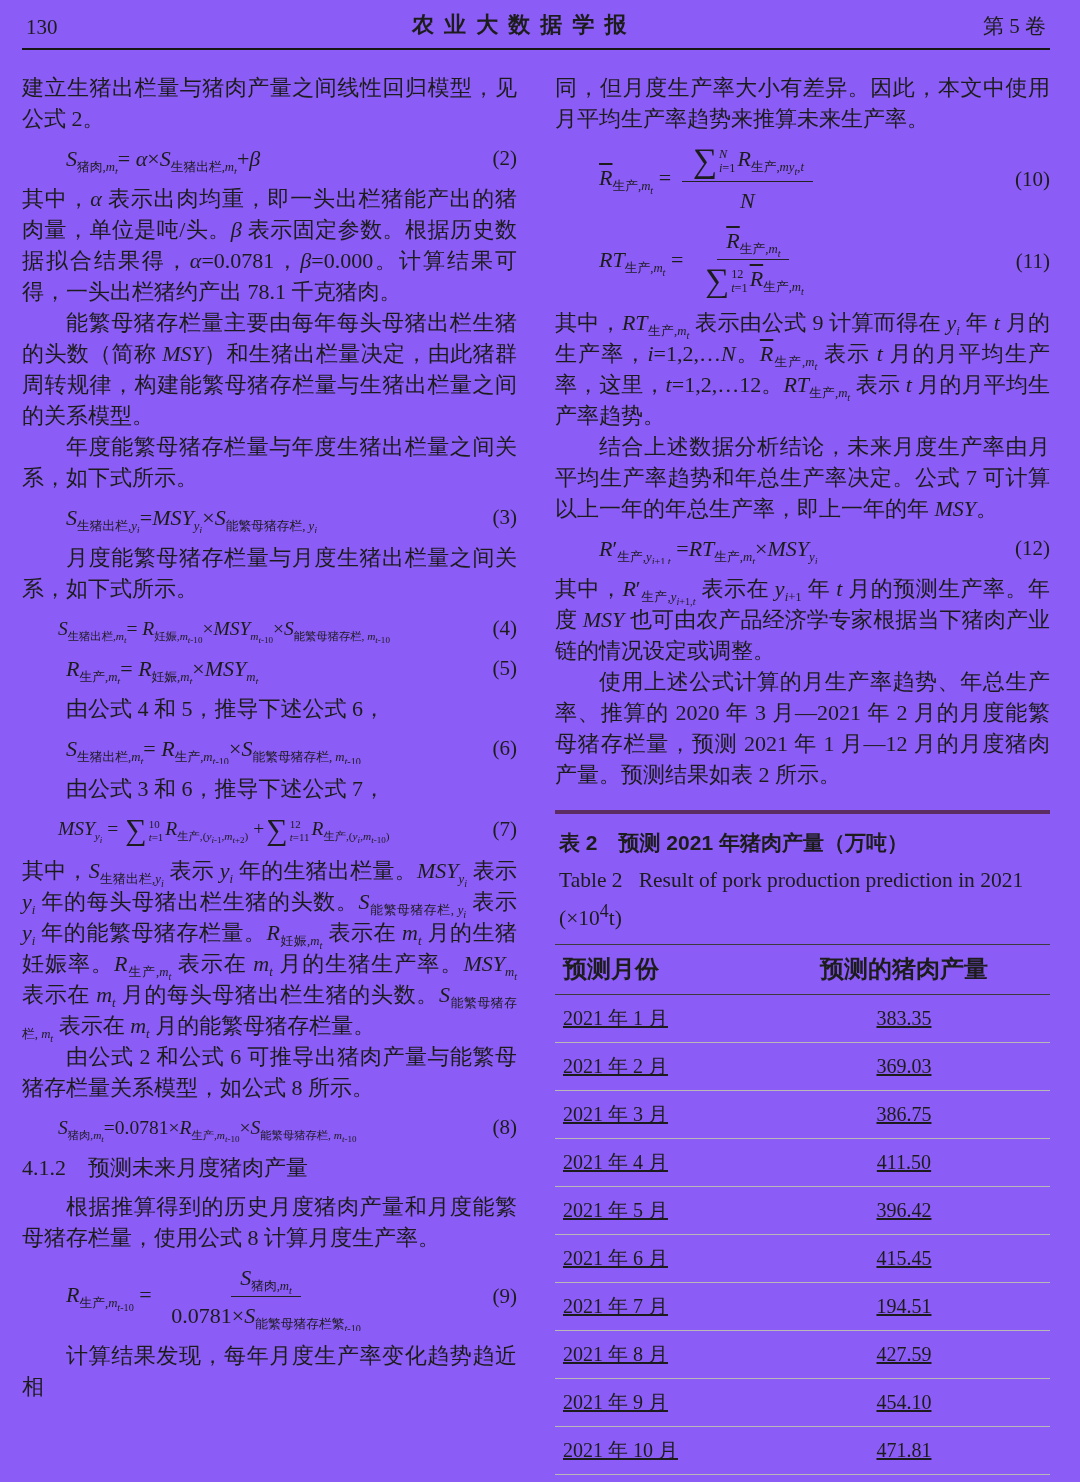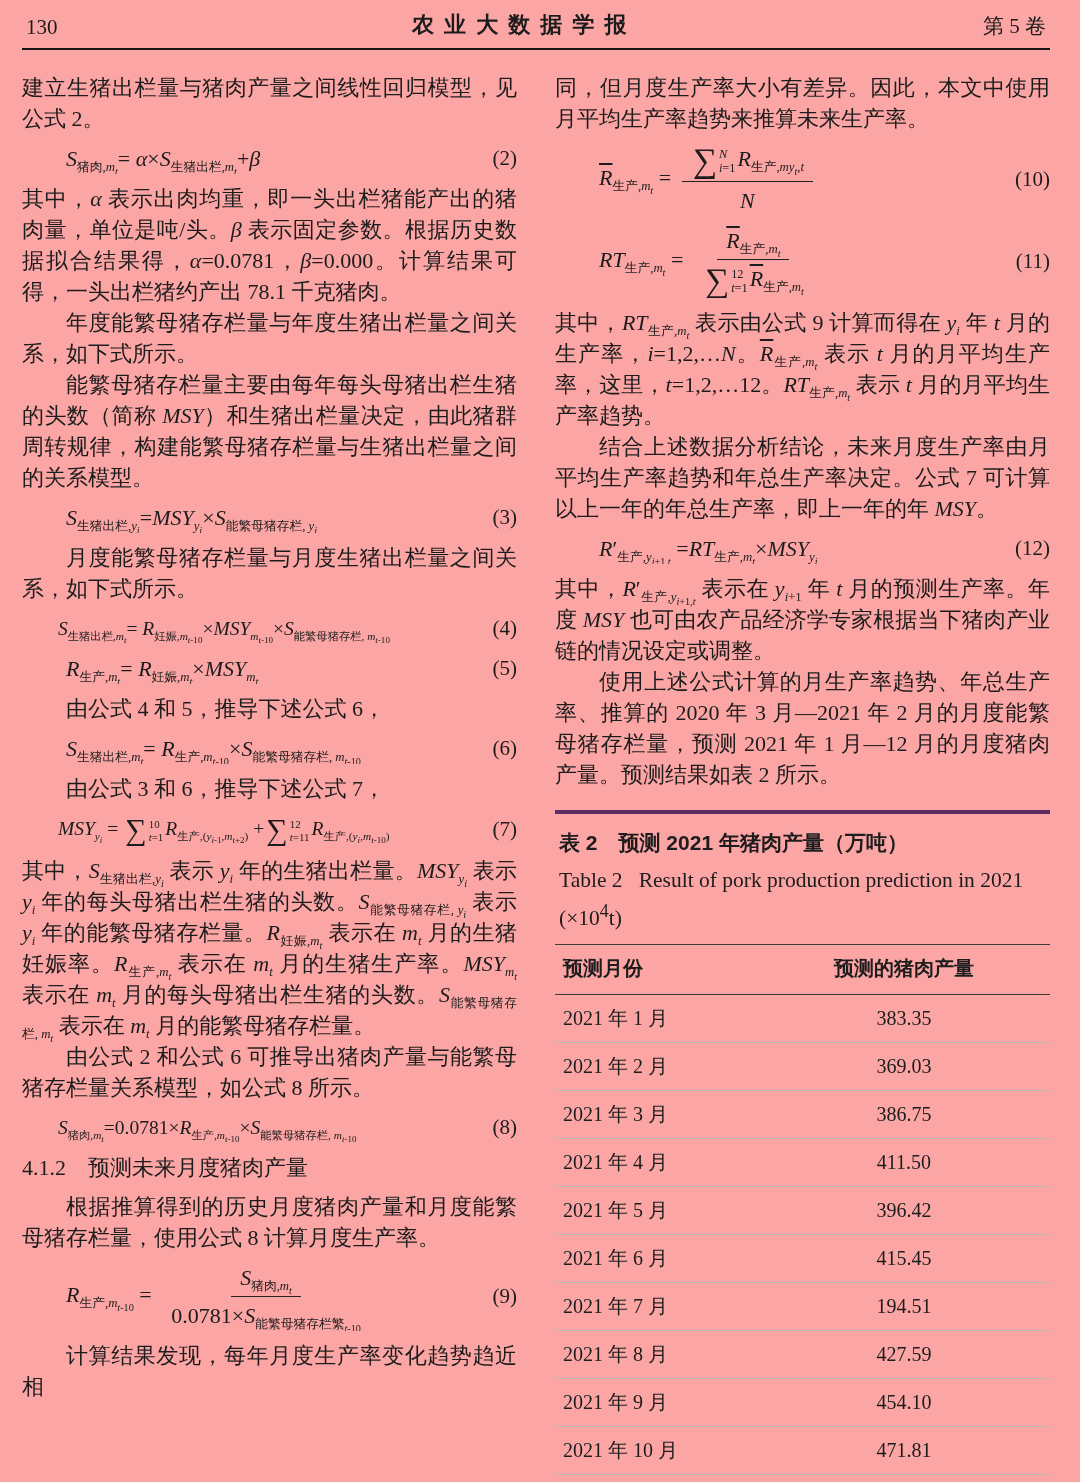--- a/index.html
+++ b/index.html
@@ -1,19 +1,19 @@
 <!DOCTYPE html>
 <html style="--accent: #5c2d63;"><head>
 <meta charset="utf-8">
 <style>
   :root { --accent:#5c2d63; --ink:#1c1c1c; --rule:#b8b8b8; }
   * { margin:0; padding:0; box-sizing:border-box; }
   body { background:#e8e8e8; font-family:"Liberation Serif","DejaVu Serif",serif; }
   .page {
-    width:1080px; height:1482px; background:#fca5a5; color:var(--ink);
+    width:1080px; height:1482px; background:#8b5cf6; color:var(--ink);
     margin:0 auto; overflow:hidden; position:relative;
     padding:6px 30px 0 22px;
   }
   
   .page-header {
     display:flex; align-items:flex-end; justify-content:space-between;
     padding:4px 4px 8px 4px; border-bottom:2.5px solid #161616;
     font-size:21px;
   }
   .page-header .journal {
@@ -49,26 +49,26 @@
     border-top:4px solid var(--accent);
     border-bottom:4px solid var(--accent);
   }
   .cap-cn {
     font-family:"Liberation Sans","DejaVu Sans",sans-serif;
     font-weight:bold; font-size:21px; margin:13px 4px 7px;
   }
   .cap-en { font-size:21.5px; margin:0 4px 10px; }
   table { width:100%; border-collapse:collapse; }
   th {
-    font-family:Liberation Mono, monospace;
-    font-weight:600; font-size:20px;
+    font-family:Liberation Serif, serif;
+    font-weight:600; font-size:24px;
     border-top:1.5px solid #3c3c3c; border-bottom:1.5px solid #3c3c3c;
     padding:9px 6px;
   }
-  td { font-size:20px; padding:8px 6px; border-bottom:1px solid var(--rule); }
+  td { font-size:20px; padding:8px 6px; border-bottom:1px solid var(--rule);text-decoration:underline; }
   tbody tr:last-child td { border-bottom:none; }
   .c1 { text-align:left; width:41%; padding-left:8px; }
   .c2 { text-align:center; }
 </style>
 </head>
 <body>
 
 <div class="page">
 
   <header class="page-header">
@@ -81,22 +81,22 @@
 
     <div class="col">
       <p>建立生猪出栏量与猪肉产量之间线性回归模型，见公式 2。</p>
 
       <div class="eq">
         <span class="eq-body"><i>S</i><sub>猪肉,<i>m<sub>t</sub></i></sub>= <i>α</i>×<i>S</i><sub>生猪出栏,<i>m<sub>t</sub></i></sub>+<i>β</i></span>
         <span class="eq-num">(2)</span>
       </div>
 
       <p>其中，<i>α</i> 表示出肉均重，即一头出栏猪能产出的猪肉量，单位是吨/头。<i>β</i> 表示固定参数。根据历史数据拟合结果得，<i>α</i>=0.0781，<i>β</i>=0.000。计算结果可得，一头出栏猪约产出 78.1 千克猪肉。</p>
+      <p class="ind">能繁母猪存栏量主要由每年每头母猪出栏生猪的头数（简称 <i>MSY</i>）和生猪出栏量决定，由此猪群周转规律，构建能繁母猪存栏量与生猪出栏量之间的关系模型。</p>
       <p class="ind">年度能繁母猪存栏量与年度生猪出栏量之间关系，如下式所示。</p>
-      <p class="ind">能繁母猪存栏量主要由每年每头母猪出栏生猪的头数（简称 <i>MSY</i>）和生猪出栏量决定，由此猪群周转规律，构建能繁母猪存栏量与生猪出栏量之间的关系模型。</p>
 
       <div class="eq">
         <span class="eq-body"><i>S</i><sub>生猪出栏,<i>y<sub>i</sub></i></sub>=<i>MSY</i><sub><i>y<sub>i</sub></i></sub>×<i>S</i><sub>能繁母猪存栏, <i>y<sub>i</sub></i></sub></span>
         <span class="eq-num">(3)</span>
       </div>
 
       <p class="ind">月度能繁母猪存栏量与月度生猪出栏量之间关系，如下式所示。</p>
 
       <div class="eq">
         <span class="eq-body tight"><i>S</i><sub>生猪出栏,<i>m<sub>t</sub></i></sub>= <i>R</i><sub>妊娠,<i>m</i><sub><i>t</i>-10</sub></sub>×<i>MSY</i><sub><i>m</i><sub><i>t</i>-10</sub></sub>×<i>S</i><sub>能繁母猪存栏, <i>m</i><sub><i>t</i>-10</sub></sub></span>

